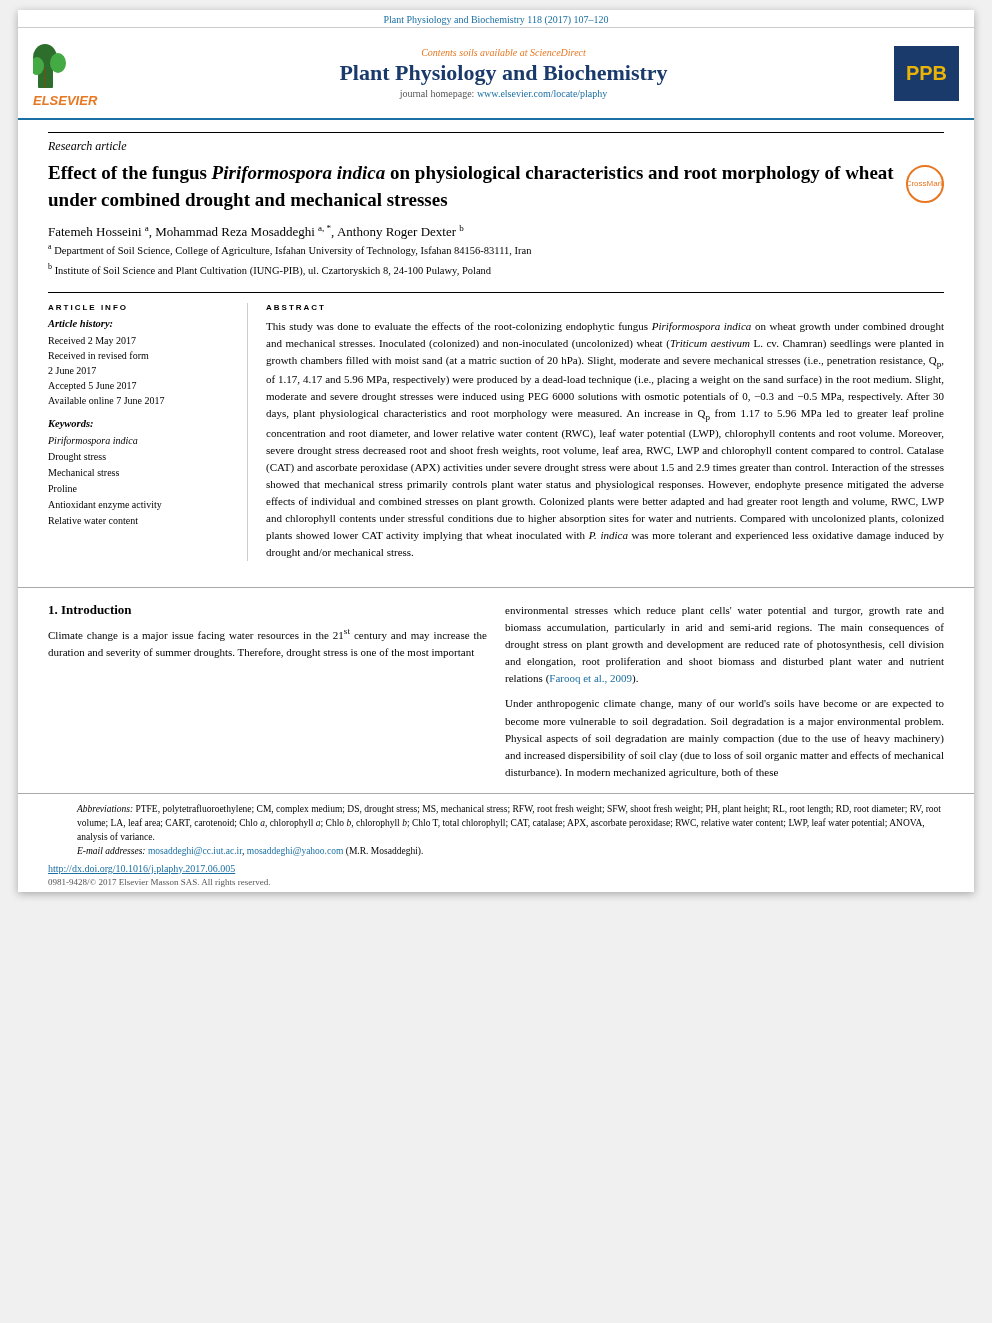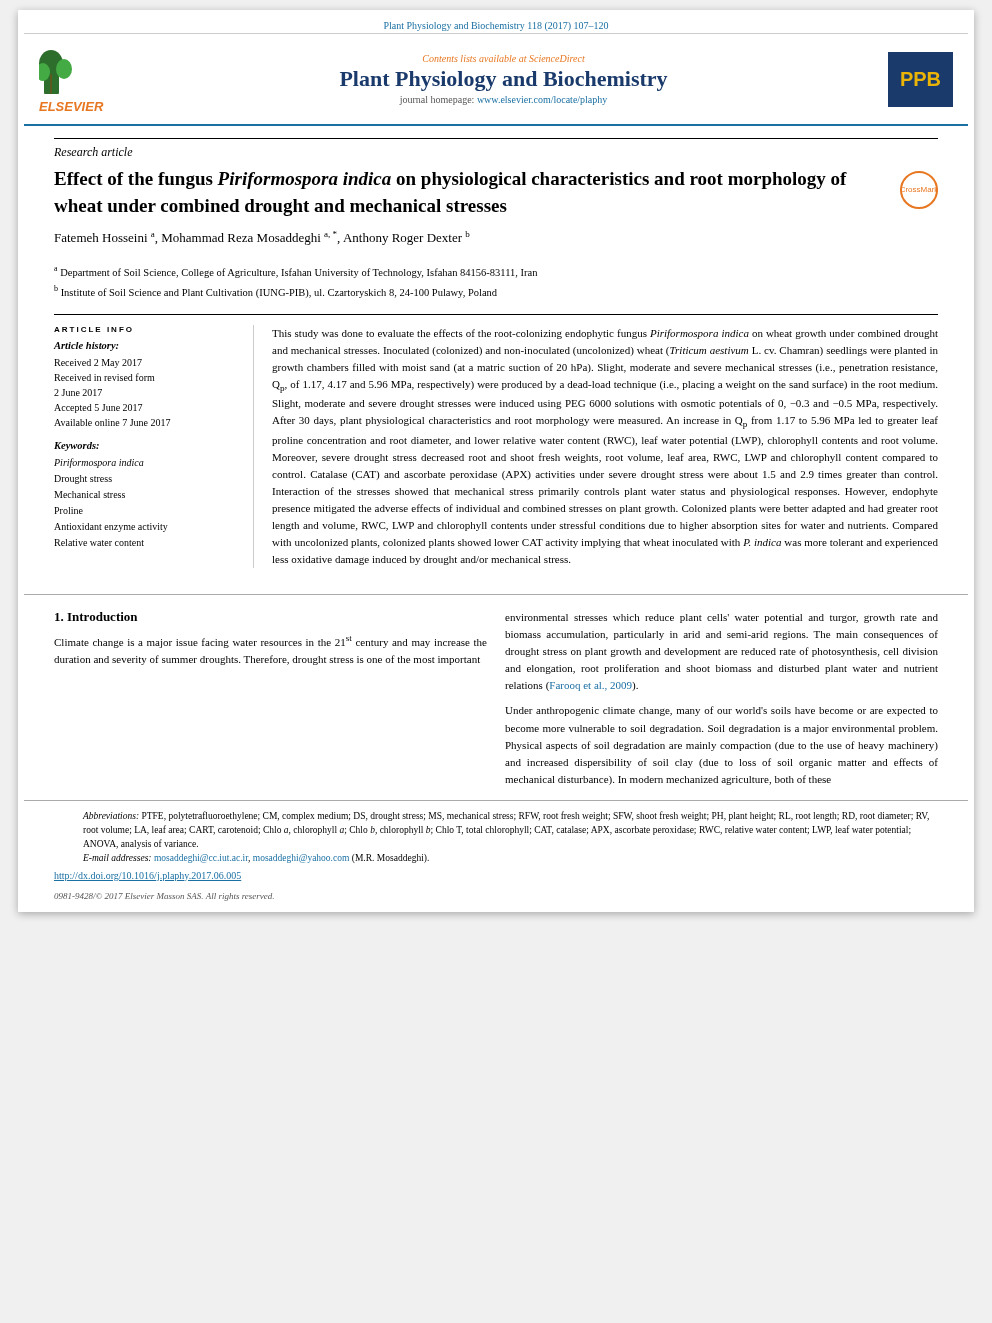--- a/index.html
+++ b/index.html
@@ -8,21 +8,21 @@
       font-family: 'Times New Roman', Times, serif;
       font-size: 13px;
       color: #000;
       display: flex;
       justify-content: center;
       padding: 10px 0;
     }
     .page {
       width: 956px;
       background: #fff;
-      padding: 6px;
+      padding: 0;
       box-shadow: 0 2px 8px rgba(0,0,0,0.3);
     }
     
     .journal-topbar {
       text-align: center;
       font-size: 10px;
       color: #1a6fa3;
       padding: 4px 0 2px;
       border-bottom: 1px solid #ccc;
     }
@@ -130,21 +130,21 @@
       align-items: center;
       justify-content: center;
       font-size: 8px;
       color: #e87722;
       font-family: Arial;
       text-align: center;
       line-height: 1.1;
     }
     .authors {
       font-size: 13px;
-      margin-bottom: 16px;
+      margin-bottom: 0;
     }
     .authors sup {
       font-size: 9px;
       color: #000;
     }
     .affiliation {
       font-size: 10.5px;
       margin-bottom: 3px;
       line-height: 1.4;
     }
@@ -277,22 +277,21 @@
     }
     .doi-link {
       color: #1a6fa3;
       font-size: 10px;
       display: block;
       margin-top: 4px;
     }
     .issn-text {
       font-size: 9px;
       color: #555;
-      margin-top: 10px;
-      font-style: italic;
+      margin-top: 3px;
     }
     
     .els-logo-drawing {
       width: 80px;
       height: 55px;
     }
   </style>
 </head>
 <body>
 
@@ -312,21 +311,21 @@
         <ellipse cx="25" cy="25" rx="8" ry="10" fill="#4a4"></ellipse>
         <ellipse cx="4" cy="28" rx="7" ry="9" fill="#4a4"></ellipse>
 
         <line x1="12" y1="50" x2="12" y2="30" stroke="#8B4513" strokewidth="2"></line>
       </svg>
       <span class="els-text">ELSEVIER</span>
     </div>
 
     <div class="journal-header-center">
       <div class="sciencedirect-link">
-        <span>Contents lists available at</span>
+        <span>Contents soils available at</span>
         <span style="color:#e87722;font-style:italic;">ScienceDirect</span>
       </div>
       <div class="journal-title-header">Plant Physiology and Biochemistry</div>
       <div class="journal-homepage">
         <span>journal homepage:</span>
         <a href="#">www.elsevier.com/locate/plaphy</a>
       </div>
     </div>
 
     <div class="ppb-box">
@@ -382,20 +381,21 @@
           <div class="keyword-item"><em>Piriformospora indica</em></div>
           <div class="keyword-item">Drought stress</div>
           <div class="keyword-item">Mechanical stress</div>
           <div class="keyword-item">Proline</div>
           <div class="keyword-item">Antioxidant enzyme activity</div>
           <div class="keyword-item">Relative water content</div>
         </div>
       </div>
 
       <div class="col-right">
+        <div class="abstract-title">ABSTRACT</div>
         <div class="abstract-text">
           This study was done to evaluate the effects of the root-colonizing endophytic fungus <em>Piriformospora indica</em> on wheat growth under combined drought and mechanical stresses. Inoculated (colonized) and non-inoculated (uncolonized) wheat (<em>Triticum aestivum</em> L. cv. Chamran) seedlings were planted in growth chambers filled with moist sand (at a matric suction of 20 hPa). Slight, moderate and severe mechanical stresses (i.e., penetration resistance, Q<sub>p</sub>, of 1.17, 4.17 and 5.96 MPa, respectively) were produced by a dead-load technique (i.e., placing a weight on the sand surface) in the root medium. Slight, moderate and severe drought stresses were induced using PEG 6000 solutions with osmotic potentials of 0, −0.3 and −0.5 MPa, respectively. After 30 days, plant physiological characteristics and root morphology were measured. An increase in Q<sub>p</sub> from 1.17 to 5.96 MPa led to greater leaf proline concentration and root diameter, and lower relative water content (RWC), leaf water potential (LWP), chlorophyll contents and root volume. Moreover, severe drought stress decreased root and shoot fresh weights, root volume, leaf area, RWC, LWP and chlorophyll content compared to control. Catalase (CAT) and ascorbate peroxidase (APX) activities under severe drought stress were about 1.5 and 2.9 times greater than control. Interaction of the stresses showed that mechanical stress primarily controls plant water status and physiological responses. However, endophyte presence mitigated the adverse effects of individual and combined stresses on plant growth. Colonized plants were better adapted and had greater root length and volume, RWC, LWP and chlorophyll contents under stressful conditions due to higher absorption sites for water and nutrients. Compared with uncolonized plants, colonized plants showed lower CAT activity implying that wheat inoculated with <em>P. indica</em> was more tolerant and experienced less oxidative damage induced by drought and/or mechanical stress.
         </div>
       </div>
     </div>
 
   </div>
 
   <hr class="section-divider">
 

